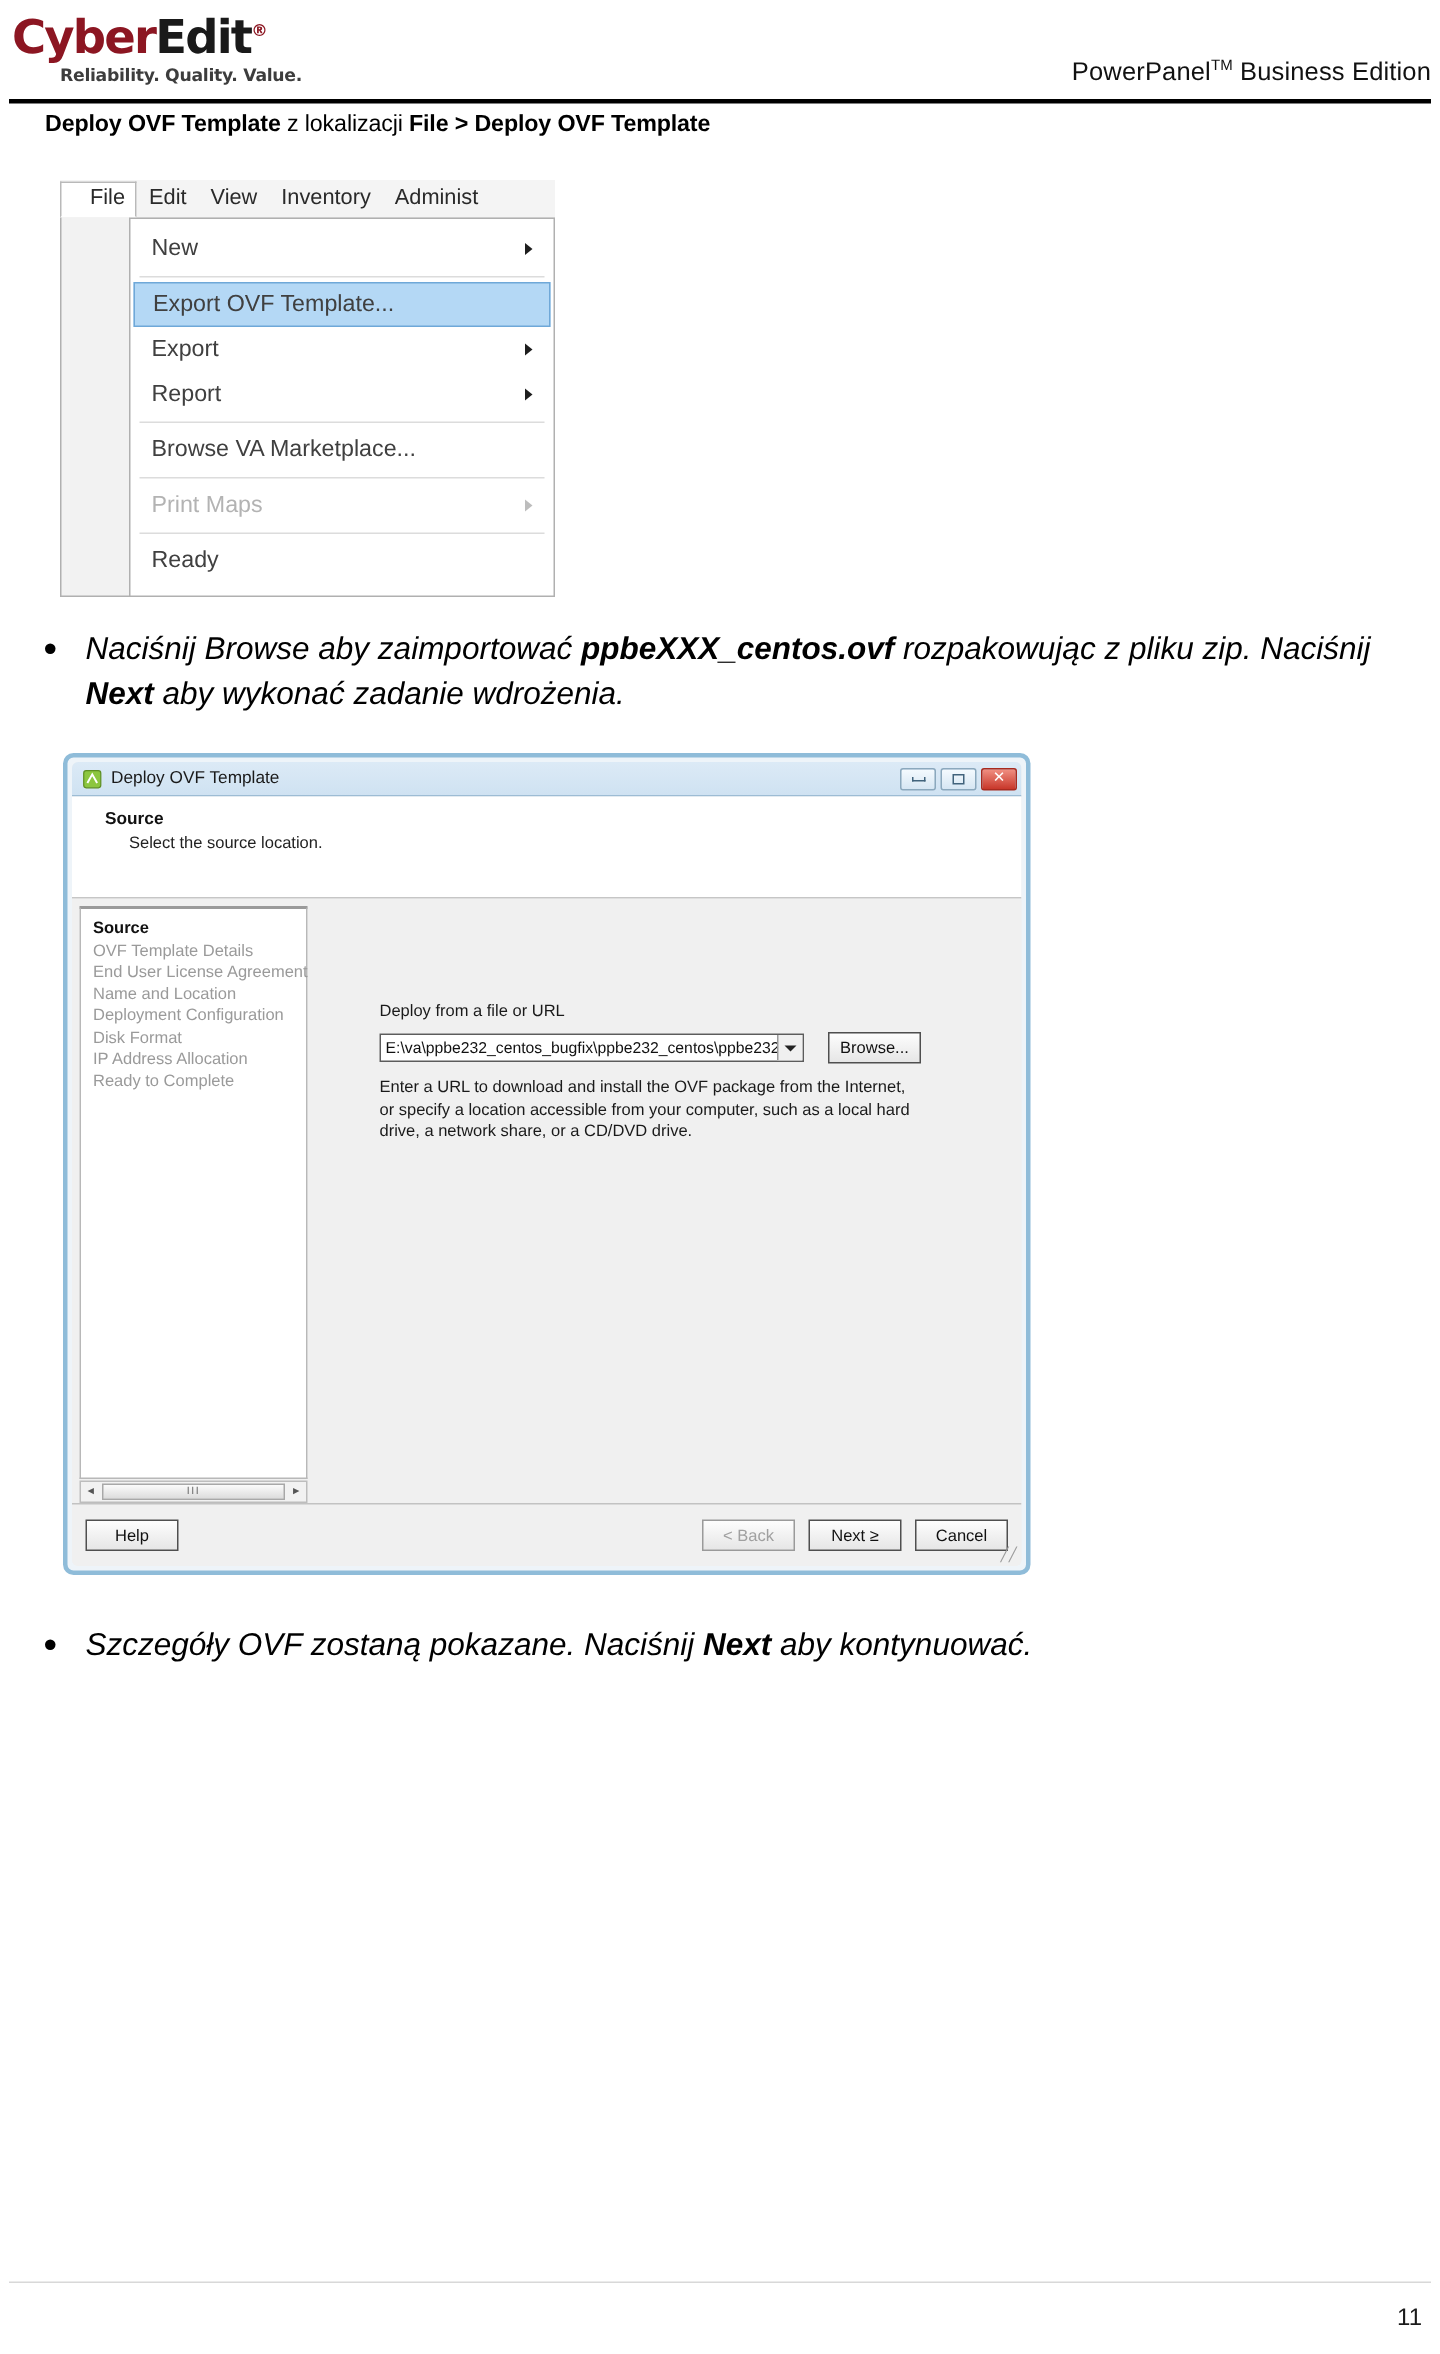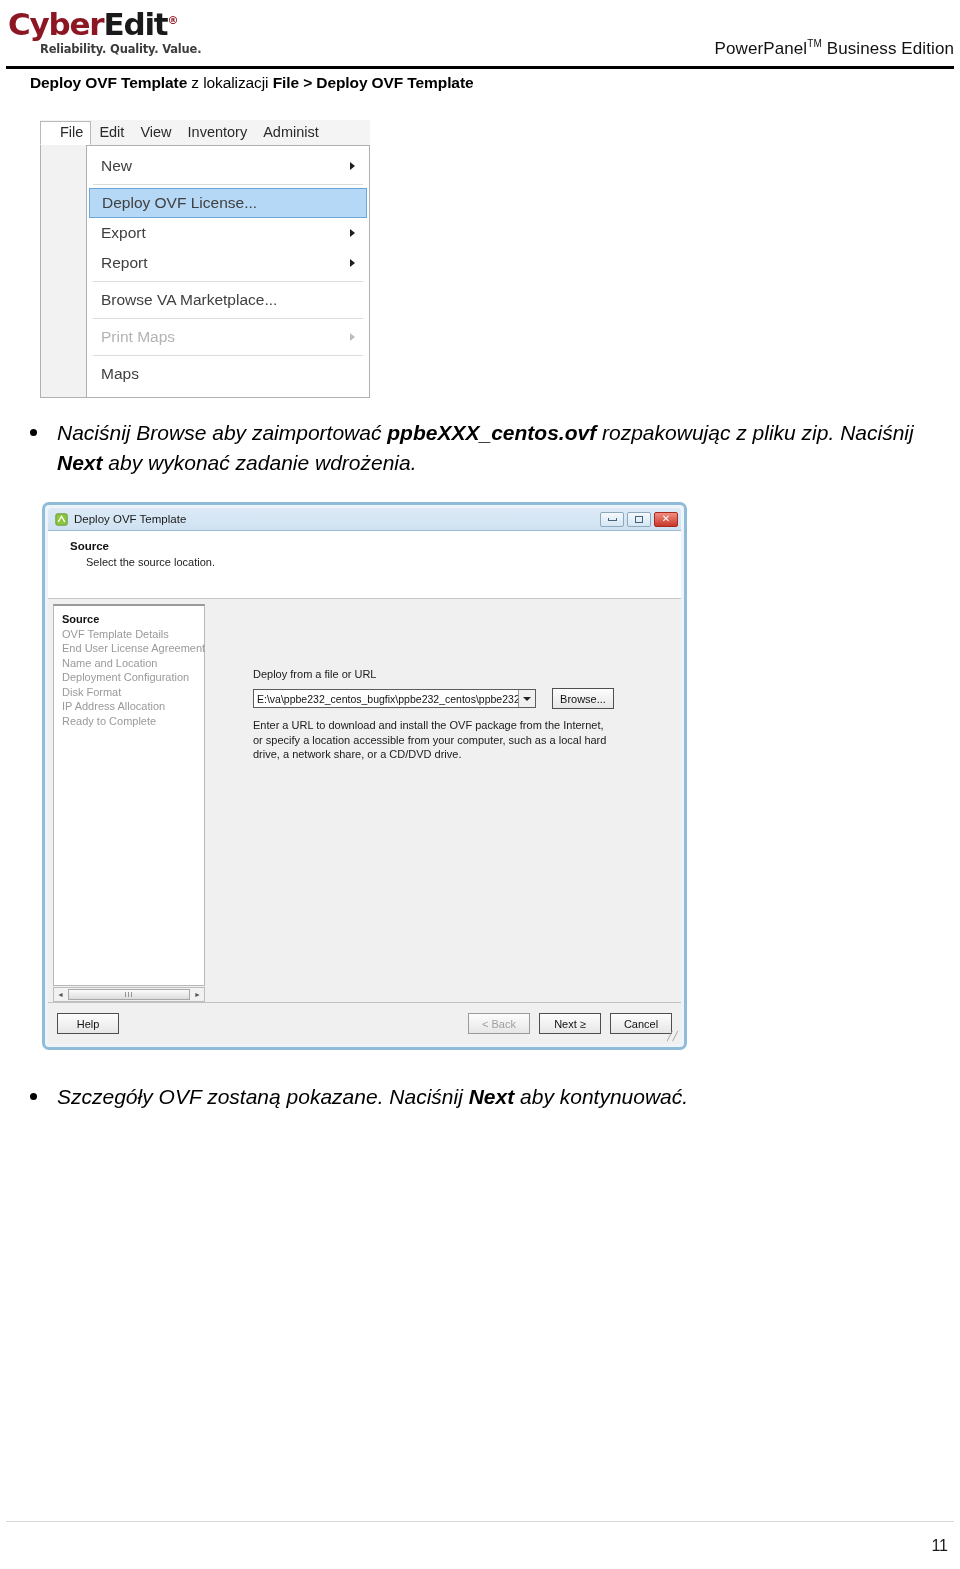--- a/index.html
+++ b/index.html
@@ -484,42 +484,42 @@
     <div class="menubar-item clipped">Administ</div>
   </div>
   <div class="menu-gutter"></div>
   <div class="menu-panel">
     <div class="menu-item">
       <span>New</span>
       <span class="menu-arrow"></span>
     </div>
     <div class="menu-sep"></div>
     <div class="menu-item highlight">
-      <span>Deploy OVF License...</span>
+      <span>Export OVF Template...</span>
     </div>
     <div class="menu-item">
       <span>Export</span>
       <span class="menu-arrow"></span>
     </div>
     <div class="menu-item">
       <span>Report</span>
       <span class="menu-arrow"></span>
     </div>
     <div class="menu-sep"></div>
     <div class="menu-item">
       <span>Browse VA Marketplace...</span>
     </div>
     <div class="menu-sep"></div>
     <div class="menu-item disabled">
       <span>Print Maps</span>
       <span class="menu-arrow"></span>
     </div>
     <div class="menu-sep"></div>
     <div class="menu-item">
-      <span>Maps</span>
+      <span>Ready</span>
     </div>
   </div>
 </div>
 
 <div class="bullet-para" style="left:30px; top:418px; width:890px;">
   <span class="bullet-dot"></span>
   <span class="bullet-text"><span>Naciśnij Browse aby zaimportować </span><b>ppbeXXX_centos.ovf</b><span> rozpakowując z pliku zip. Naciśnij </span><b>Next</b><span> aby wykonać zadanie wdrożenia.</span></span>
 </div>
 
 <div class="dlg">

